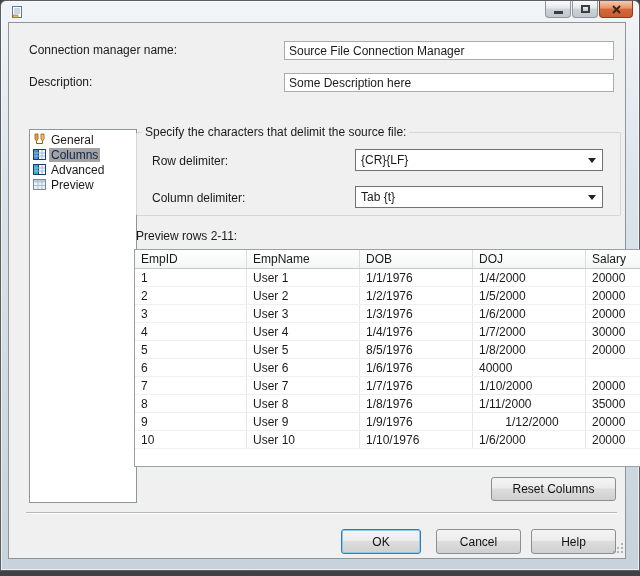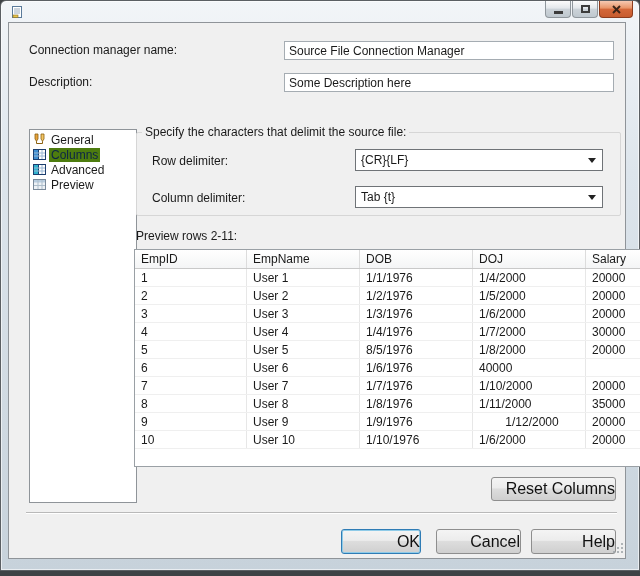--- a/index.html
+++ b/index.html
@@ -50,21 +50,21 @@
     position:absolute; border:1px solid #a5acb2; background:#fff;
     font-family:inherit; font-size:12px; color:#1a1a1a; padding:0 4px; outline:none;
   }
   
   .nav-list {
     position:absolute; left:20px; top:106px; width:108px; height:374px;
     background:#fff; border:1px solid #8f9499; padding:2px 0 0 3px;text-align:right;
   }
   .nav-item { display:flex; align-items:center; height:15px; gap:3px; cursor:default; }
   .nav-label { padding:0 2px; line-height:14px; }
-  .nav-label.sel { background:#4d7c0f; color:#0d2546; }
+  .nav-label.sel { background:#a3a3a3; color:#0d2546; }
   
   .groupbox {
     position:absolute; left:127px; top:109px; width:485px; height:84px;
     border:1px solid #d6d6d6; border-radius:2px;
   }
   .group-label { position:absolute; top:-8px; left:5px; background:#f0f0f0; padding:0 3px; }
   .combo {
     position:absolute; background:#fff; border:1px solid #6f7377;
     line-height:20px; padding-left:5px; cursor:default;
   }
@@ -79,21 +79,21 @@
     background:#fff; border:1px solid #9aa0a5; overflow:hidden;
   }
   .thead { display:flex; height:19px; background:linear-gradient(180deg,#ffffff,#f4f5f6); border-bottom:1px solid #c9c9c9; width:600px; }
   .th { flex:none; padding:2px 0 0 6px; border-right:1px solid #dcdcdc; overflow:hidden; white-space:nowrap; }
   .tr { display:flex; height:18px; border-bottom:1px solid #efefef; width:600px; }
   .td { flex:none; padding:2px 0 0 6px; border-right:1px solid #e7e7e7; overflow:hidden; white-space:nowrap; }
   
   .btn {
     position:absolute; border:1px solid #8e8e8e; border-radius:3px;
     background:linear-gradient(180deg,#f4f4f4 0%,#ececec 45%,#dddddd 50%,#cfcfcf 100%);
-    font-family:inherit; font-size:16px; color:#111; text-align:right; cursor:default;
+    font-family:inherit; font-size:12px; color:#111; text-align:center; cursor:default;
   }
   .btn.default {
     border:1px solid #2f7cb5;
     box-shadow:inset 0 0 0 1px #8fcbe8;
   }
   .separator {
     position:absolute; left:17px; top:489px; width:591px; height:2px;
     border-top:1px solid #b9b9b9; border-bottom:1px solid #ffffff;
   }
   .grip { position:absolute; right:1px; bottom:1px; }

